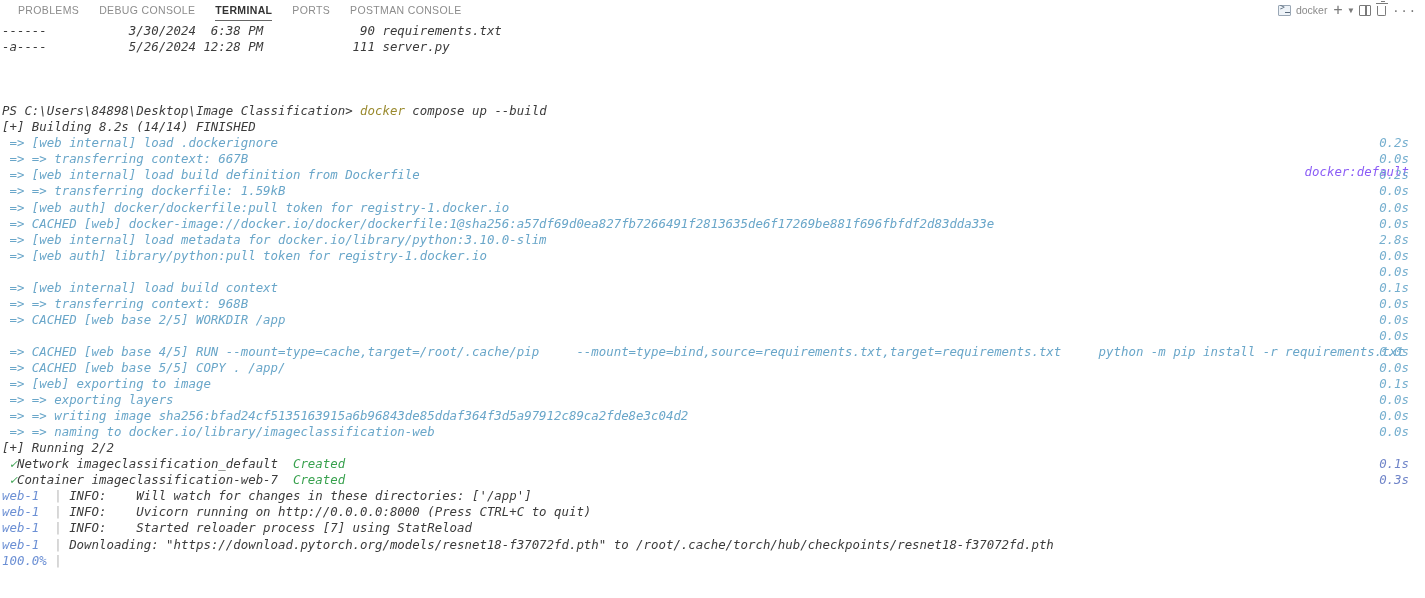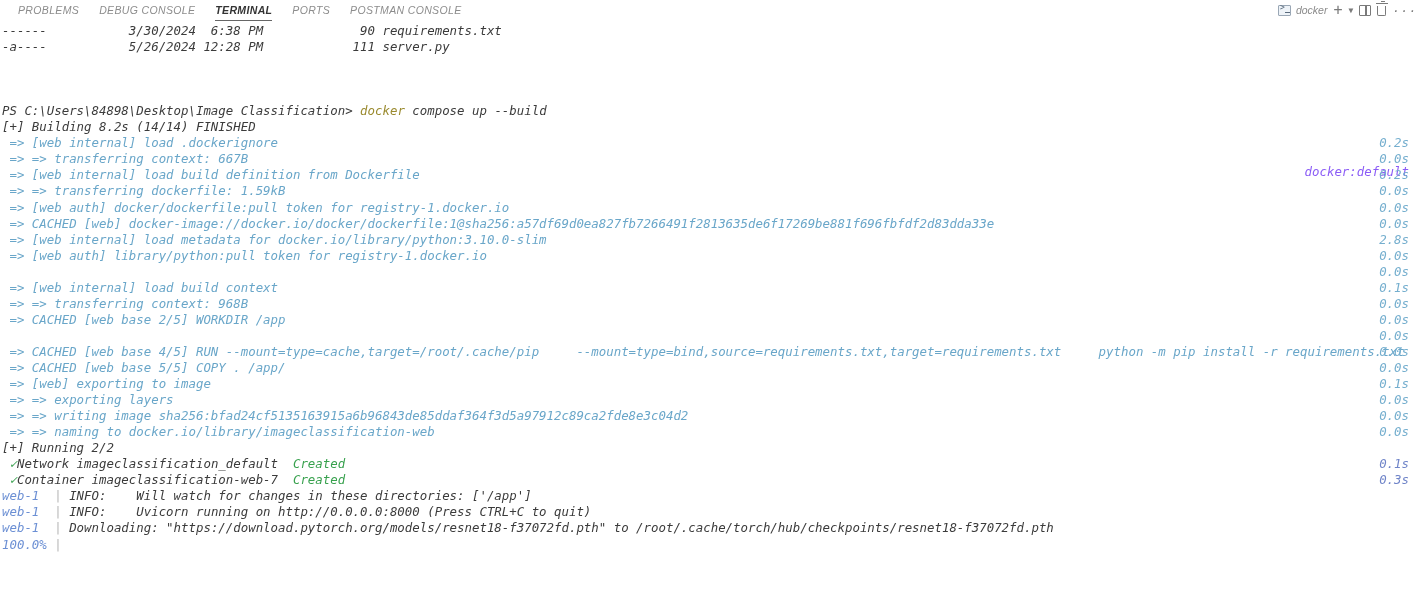--- a/index.html
+++ b/index.html
@@ -12,21 +12,20 @@
   }
 
   
   #panel-bar {
     position: relative;
     height: 21px;
     display: flex;
     align-items: flex-end;
     padding-left: 8px;
     background: #ffffff;
-    font-style: italic;
   }
   .tab {
     font-family: "Liberation Sans", sans-serif;
     font-size: 10.5px;
     letter-spacing: 0.35px;
     color: #8c8c8c;
     padding: 0 10px;
     height: 21px;
     line-height: 21px;
     position: relative;
@@ -221,17 +220,18 @@
 
   <div id="running-items">
       <div class="line"><span class="c-green"> ✓</span><span class="c-default">Network imageclassification_default  </span><span class="c-green">Created</span><span class="timing c-time-d">0.1s</span></div>
       <div class="line"><span class="c-green"> ✓</span><span class="c-default">Container imageclassification-web-7  </span><span class="c-green">Created</span><span class="timing c-time-d">0.3s</span></div>
     </div>
 
 
   <div id="log-lines">
       <div class="line"><span class="c-svc">web-1  </span><span class="c-pipe">| </span><span class="c-default">INFO:    </span><span class="c-default">Will watch for changes in these directories: ['/app']</span></div>
       <div class="line"><span class="c-svc">web-1  </span><span class="c-pipe">| </span><span class="c-default">INFO:    </span><span class="c-default">Uvicorn running on http://0.0.0.0:8000 (Press CTRL+C to quit)</span></div>
+      <div class="line"><span class="c-svc">web-1  </span><span class="c-pipe">| </span><span class="c-default">INFO:    </span><span class="c-default">Started reloader process [7] using StatReload</span></div>
       <div class="line"><span class="c-svc">web-1  </span><span class="c-pipe">| </span><span class="c-default">Downloading: "https://download.pytorch.org/models/resnet18-f37072fd.pth" to /root/.cache/torch/hub/checkpoints/resnet18-f37072fd.pth</span></div>
       <div class="line"><span class="c-svc">100.0% </span><span class="c-pipe">| </span></div>
     </div>
 
 </div>
 
 </body></html>

